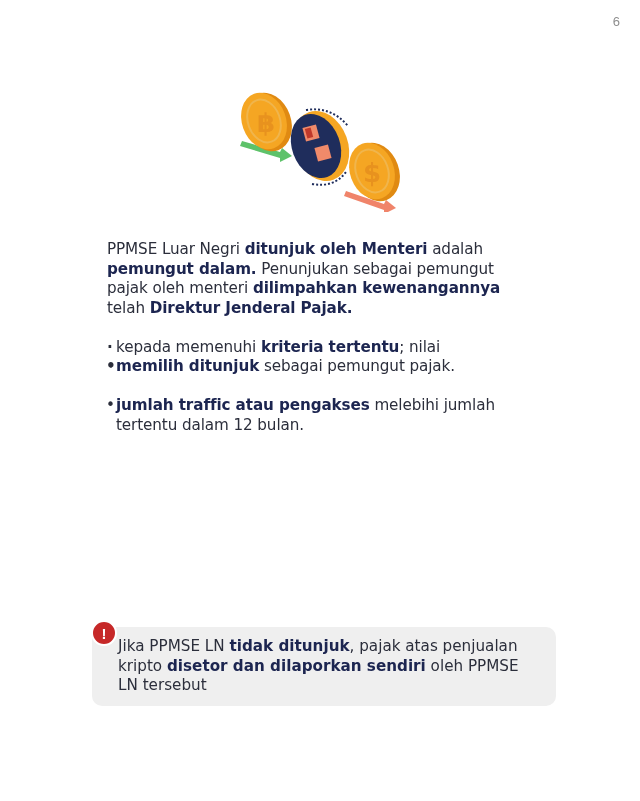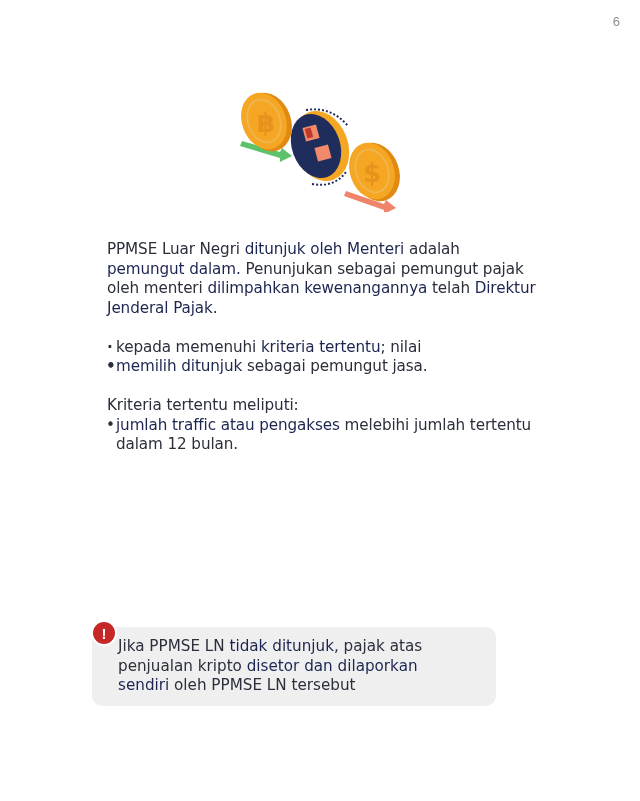--- a/index.html
+++ b/index.html
@@ -15,33 +15,33 @@
       position: absolute; left: 236px; top: 86px; width: 170px; height: 126px;
     }
 
     .content {
       position: absolute; left: 107px; top: 240px; width: 430px;
       font-size: 15.2px; line-height: 19.5px; color: #2b2e3b;
       letter-spacing: -0.1px;
     }
     .para { margin-bottom: 19.5px; }
     .para:last-child { margin-bottom: 0; }
-    b, .bold { font-weight: normal; color: #1c2550; margin-top: 32px; }
+    b, .bold { font-weight: bold; color: #1c2550; margin-top: 32px; }
 
     .bullet-list { list-style: none; }
     .bullet-list li { position: relative; padding-left: 9px; }
     .bullet-list li::before {
       content: "\2022"; position: absolute; left: -1px; top: 0;
       color: #2b2e3b;
     }
     .bullet-list.small li::before { content: "\00B7"; font-weight: bold; left: 0; }
     .bullet-list.small li.strong::before { content: "\2022"; left: -1px; }
 
     .note-box {
-      position: absolute; left: 92px; top: 627px; width: 404px; height: 79px;
+      position: absolute; left: 92px; top: 627px; width: 464px; height: 79px;
       background: #efefef; border-radius: 10px;
       padding: 10px 24px 0 26px;
       font-size: 15.2px; line-height: 19.5px; color: #2b2e3b;
     }
     .note-icon {
       position: absolute; left: 91px; top: 620px; width: 26px; height: 26px;
       border-radius: 50%; background: #c62828; border: 2px solid #ffffff;
       display: flex; align-items: center; justify-content: center;
       color: #ffffff; font-weight: bold; font-size: 15px;
       font-family: "Liberation Sans", sans-serif;
@@ -80,26 +80,25 @@
 </div>
 
 <div class="content">
   <p class="para">
     <span>PPMSE Luar Negri </span><b>ditunjuk oleh Menteri</b><span> adalah </span><b>pemungut dalam.</b><span> Penunjukan sebagai pemungut pajak oleh menteri </span><b>dilimpahkan kewenangannya</b><span> telah </span><b>Direktur Jenderal Pajak.</b>
   </p>
 
   <div class="para">
     <ul class="bullet-list small">
       <li><span>kepada memenuhi </span><b>kriteria tertentu</b><span>; nilai</span></li>
-      <li class="strong"><span></span><b>memilih ditunjuk</b><span> sebagai pemungut jasa.</span></li>
+      <li class="strong"><span></span><b>memilih ditunjuk</b><span> sebagai pemungut pajak.</span></li>
     </ul>
   </div>
 
   <div class="para">
-    <div>Kriteria tertentu meliputi:</div>
     <ul class="bullet-list">
       <li><b>jumlah traffic atau pengakses</b><span> melebihi jumlah tertentu dalam 12 bulan.</span></li>
     </ul>
   </div>
 </div>
 
 <div class="note-box">
   <span>Jika PPMSE LN </span><b>tidak ditunjuk</b><span>, pajak atas penjualan kripto </span><b>disetor dan dilaporkan sendiri</b><span> oleh PPMSE LN tersebut</span>
 </div>
 <div class="note-icon">!</div>

